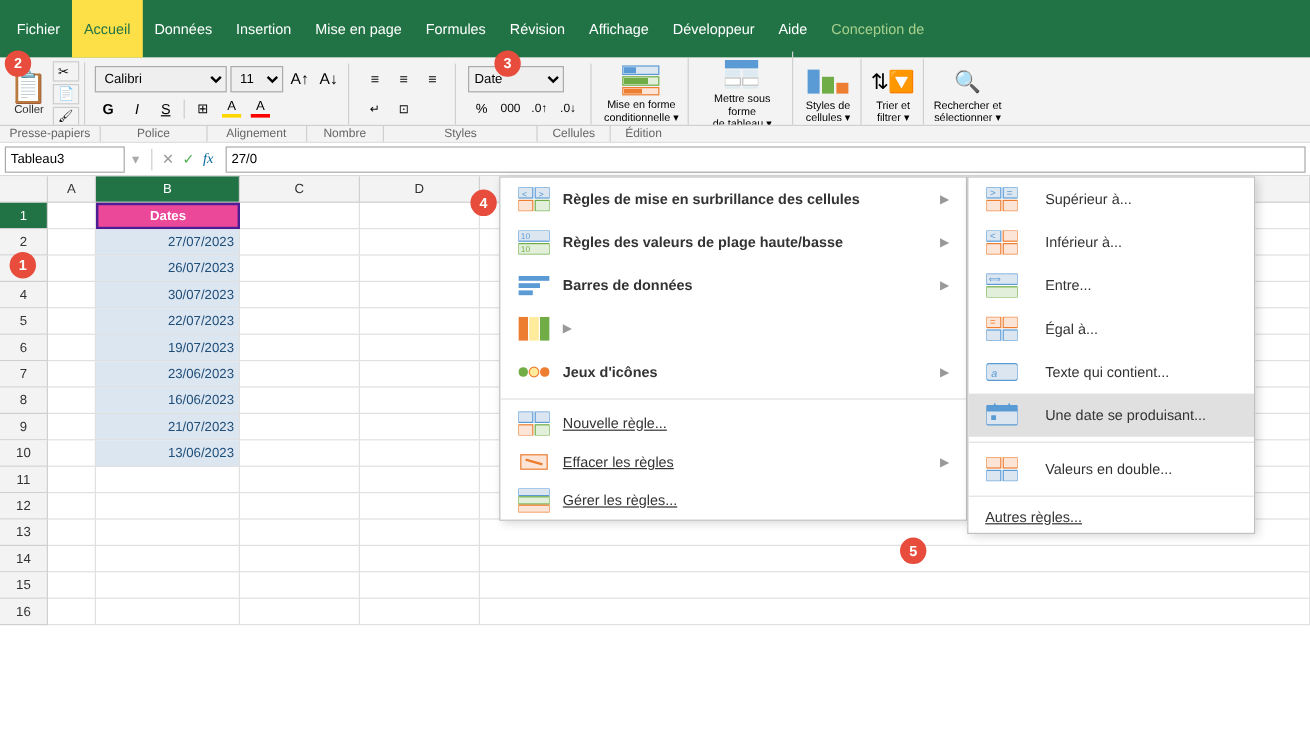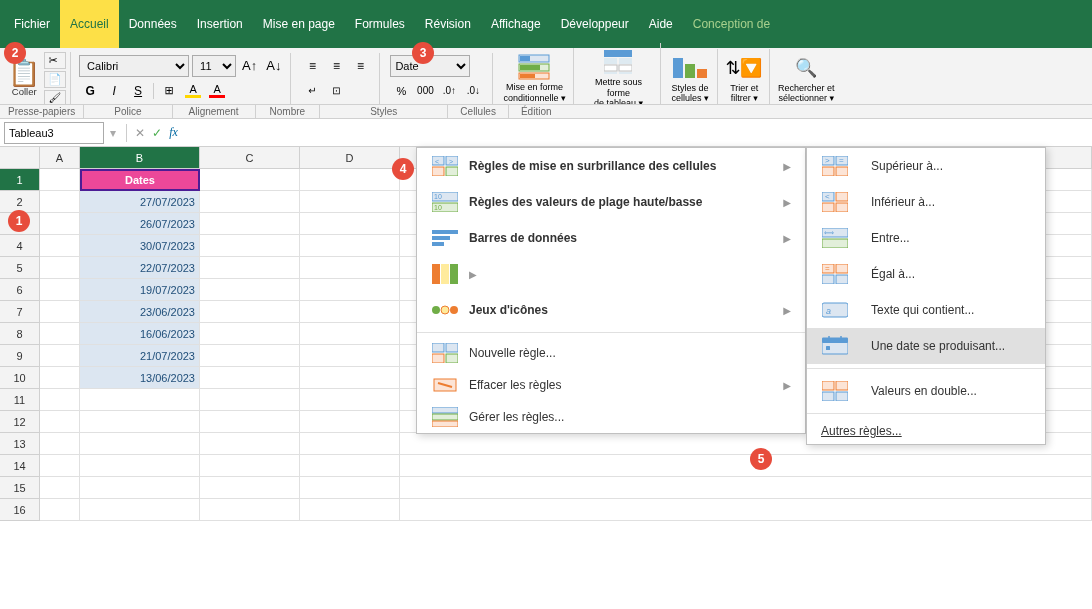--- a/index.html
+++ b/index.html
@@ -82,21 +82,21 @@
       box-shadow: 2px 2px 8px rgba(0,0,0,0.18); z-index: 200; min-width: 340px;
     }
     .dropdown-item {
       display: flex; align-items: center; padding: 7px 14px; cursor: pointer; font-size: 12px; color: #333; gap: 10px;
     }
     .dropdown-item-icon { width: 28px; height: 22px; display: flex; align-items: center; justify-content: center; }
     .dropdown-item-label { flex: 1; font-weight: 600; }
     .dropdown-item-arrow { color: #999; font-size: 10px; }
     .dropdown-separator { height: 1px; background: #e0e0e0; margin: 4px 0; }
     .dropdown-link { padding: 5px 14px; cursor: pointer; color: #333; font-size: 12px; display: flex; align-items: center; gap: 10px; }
-    .dropdown-link-text { color: #333; }
+    .dropdown-link-text { text-decoration: underline; color: #333; }
 
     
     .sub-dropdown {
       position: absolute; background: #fff; border: 1px solid #c0c0c0;
       box-shadow: 2px 2px 8px rgba(0,0,0,0.18); z-index: 300; min-width: 220px;
     }
     .sub-dropdown-item {
       display: flex; align-items: center; padding: 7px 14px; cursor: pointer; font-size: 12px; color: #333; gap: 10px;
     }
     .sub-dropdown-item.active { background: #e0e0e0; }
@@ -259,20 +259,21 @@
     </div>
   </div>
 
   <div class="formula-bar">
     <input class="name-box" value="Tableau3" style="">
     <div style="color:#aaa;padding:0 2px;cursor:pointer;">▾</div>
     <div style="width:1px;height:18px;background:#ccc;margin:0 4px;"></div>
     <span style="color:#999;font-size:12px;cursor:pointer;">✕</span>
     <span style="color:#4caf50;font-size:12px;cursor:pointer;margin:0 3px;">✓</span>
     <span style="font-style:italic;font-size:12px;color:#0369a1;cursor:pointer;margin-right:6px;font-family:Liberation Serif, serif;">fx</span>
+    <input class="formula-input" value="27/0" style="">
   </div>
 
   <div style="display:flex;position:relative;">
 
     <div style="flex:1;">
 
       <div class="col-headers">
         <div class="row-num-header"></div>
         <div class="col-header col-a">A</div>
         <div class="col-header col-b selected">B</div>

